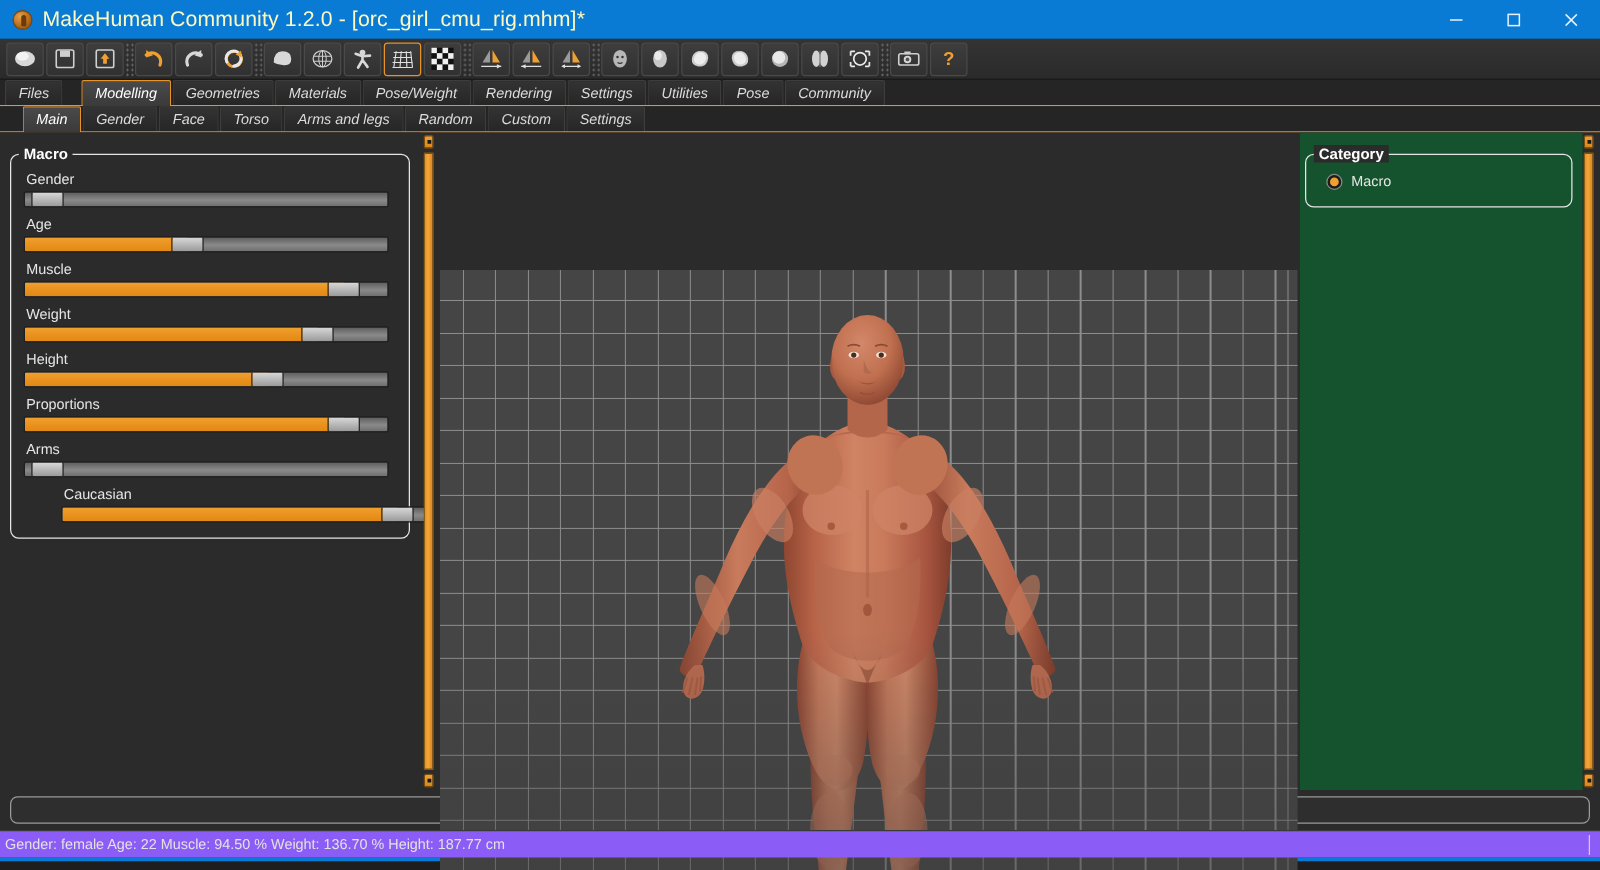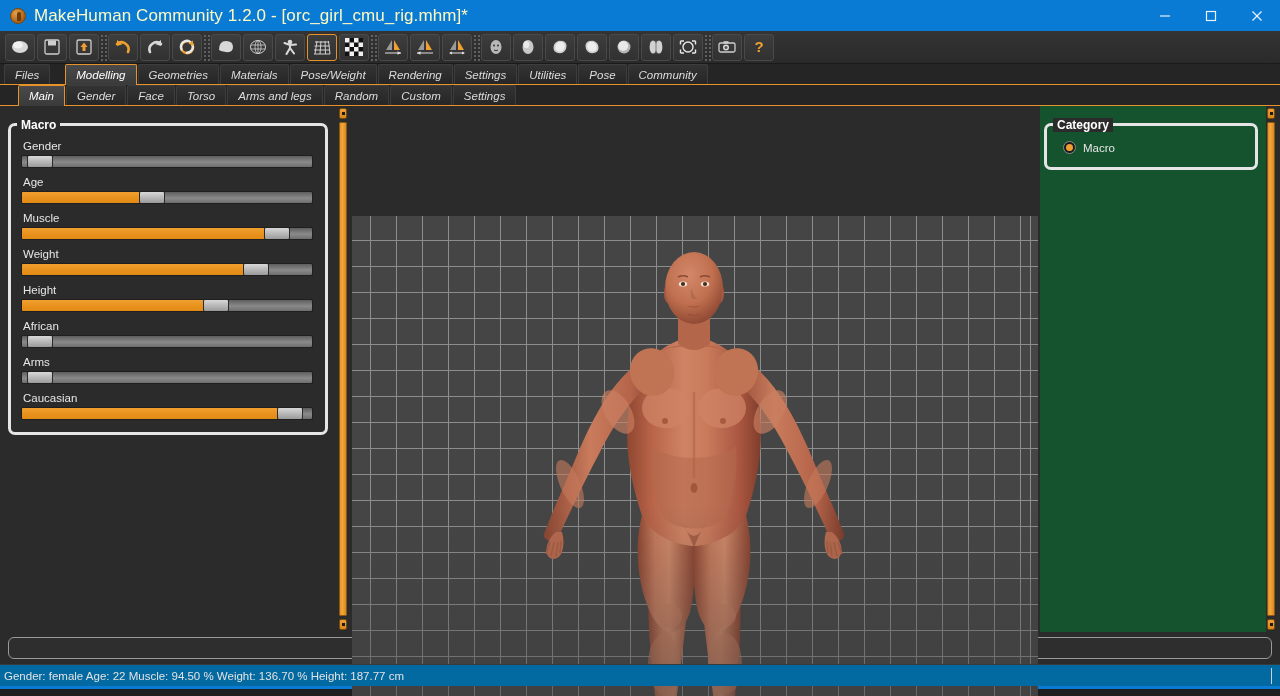--- a/index.html
+++ b/index.html
@@ -104,32 +104,32 @@
 
   
   #left-panel {
     position: absolute; left: 0; top: 0;
     width: 336px; height: 526px;
     background: #2b2b2b;
     padding: 8px;
   }
   .group {
     position: relative;
-    border: 3px solid #e5e5e5;
+    border: 1px solid #e5e5e5;
     border-radius: 7px;
     padding: 14px 10px 12px 10px;
     margin-top: 9px;
   }
   .group-title {
     position: absolute; top: -8px; left: 6px;
     background: #2b2b2b; padding: 0 4px;
     color: #ffffff; font-size: 12px; font-weight: bold;
   }
   .slider-row { margin-bottom: 8px; }
-  .slider-row:last-child { margin-bottom: 0; }
+  .slider-row:last-child { margin-bottom: 0; margin-left: 30px; }
   .slider-label {
     color: #e6e6e6; font-size: 11.5px;
     margin-bottom: 3px; margin-left: 2px;
   }
   .slider-track {
     position: relative;
     height: 13px; width: 292px;
     background: linear-gradient(#5e5e5e, #8a8a8a 55%, #6e6e6e);
     border: 1px solid #1f1f1f;
     border-radius: 2px;
@@ -223,21 +223,21 @@
     padding: 5px 8px;
   }
   #progress-bar {
     width: 100%; height: 22px;
     border: 1px solid #9a9a9a;
     border-radius: 6px;
     background: #2e2e2e;
   }
   #statusbar {
     width: 1280px; height: 22px;
-    background: #0369a1;
+    background: #8b5cf6;
     border-top: 1px solid #3a3a3a;
     display: flex; align-items: center;
     padding-left: 4px;
     position: relative;
   }
   #status-text { color: #e2e2e2; font-size: 11.5px; white-space: nowrap; }
   #status-caret {
     position: absolute; right: 8px; top: 3px;
     width: 1px; height: 16px; background: #cfcfcf;
   }
@@ -503,23 +503,24 @@
             </div>
           </div>
           <div class="slider-row">
             <div class="slider-label">Height</div>
             <div class="slider-track">
               <div class="slider-fill" style="width: 193.88px;"></div>
               <div class="slider-handle" style="left: 180.88px;"></div>
             </div>
           </div>
           <div class="slider-row">
-            <div class="slider-label">African</div>
-            <div class="slider-track">
-              <div class="slider-handle" style="left: 5.32px;"></div>
+            <div class="slider-label">Proportions</div>
+            <div class="slider-track">
+              <div class="slider-fill" style="width: 255.06px;"></div>
+              <div class="slider-handle" style="left: 242.06px;"></div>
             </div>
           </div>
           <div class="slider-row">
             <div class="slider-label">Arms</div>
             <div class="slider-track">
               <div class="slider-handle" style="left: 5.32px;"></div>
             </div>
           </div>
           <div class="slider-row">
             <div class="slider-label">Caucasian</div>

